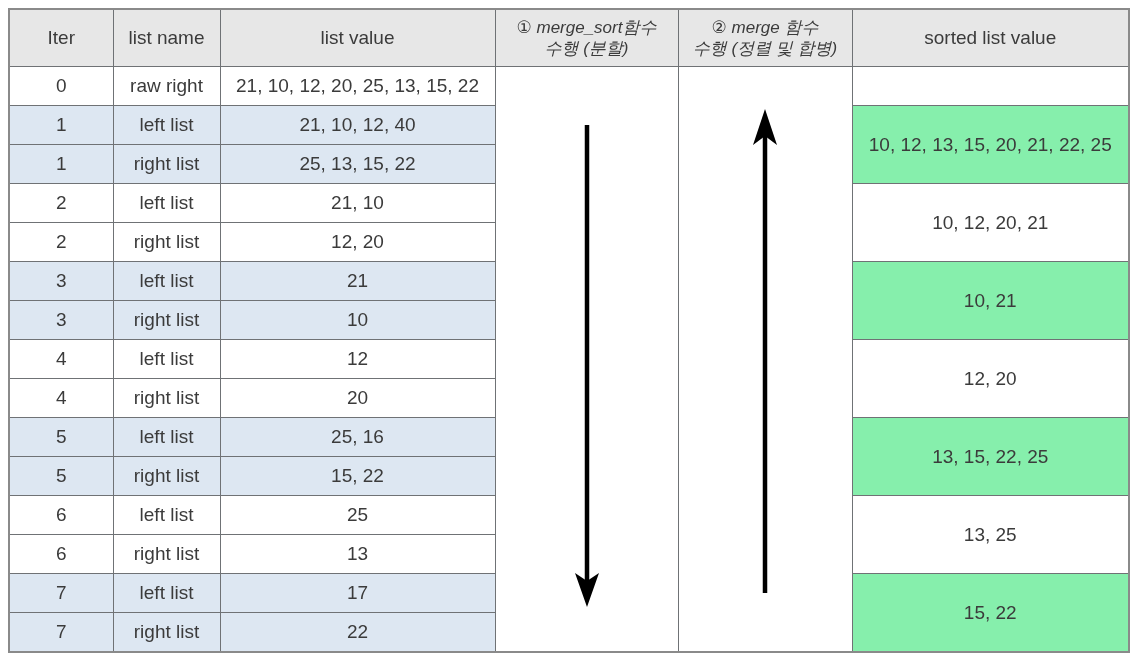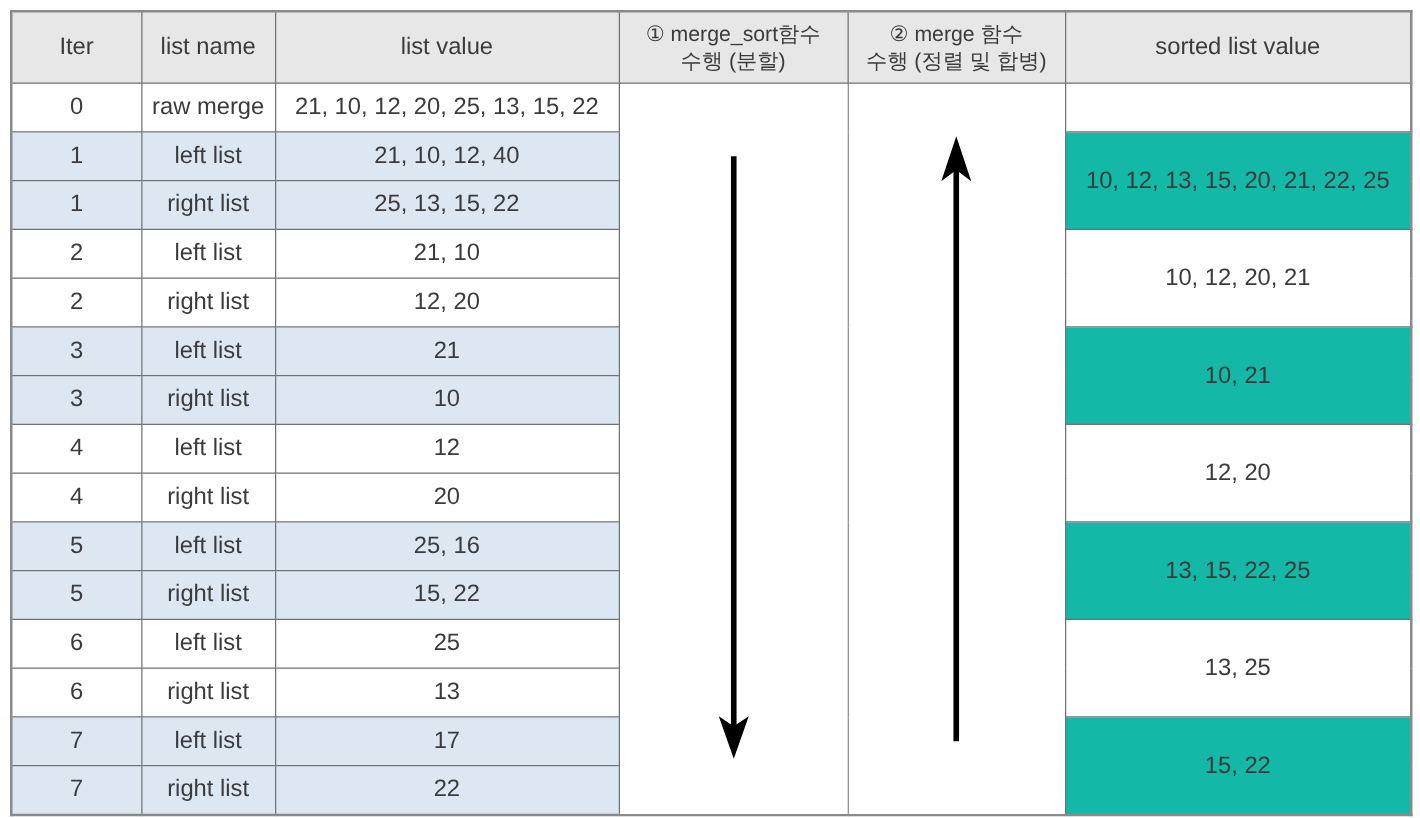--- a/index.html
+++ b/index.html
@@ -46,38 +46,39 @@
   thead th {
     background: #e7e7e7;
     height: 56px;
     font-size: 19px;
     line-height: 1.25;
     border-bottom: 2px solid #6f7275;
   }
 
   .th-kr {
     font-size: 17px;
+    font-style: italic;
   }
 
   tbody td {
     height: 38px;
     font-size: 19px;
     background: #ffffff;
   }
 
   tr.band td {
     background: #dde7f2;
   }
 
   td.sorted-cell {
     font-size: 19px;
   }
 
   td.sorted-cell.band-cell {
-    background: #14b8a6;
+    background: #86efac;
   }
 
   td.arrow-cell {
     background: #ffffff;
     padding: 0;
     position: relative;
   }
 
   .arrow-wrap {
     position: absolute;
@@ -130,21 +131,21 @@
           <div>② merge 함수</div>
           <div>수행 (정렬 및 합병)</div>
         </th>
         <th>sorted list value</th>
       </tr>
     </thead>
 
     <tbody id="table-body">
         <tr>
           <td>0</td>
-          <td>raw merge</td>
+          <td>raw right</td>
           <td>21, 10, 12, 20, 25, 13, 15, 22</td>
           <td class="arrow-cell" rowspan="15">
             <div class="arrow-wrap">
               <svg width="40" height="512" viewBox="0 0 40 512" aria-hidden="true">
                 <line x1="20" y1="22" x2="20" y2="480" stroke="#000" stroke-width="4.5"></line>
                 <polygon points="20,504 8,470 20,478 32,470" fill="#000"></polygon>
               </svg>
             </div>
           </td>
           <td class="arrow-cell" rowspan="15">

